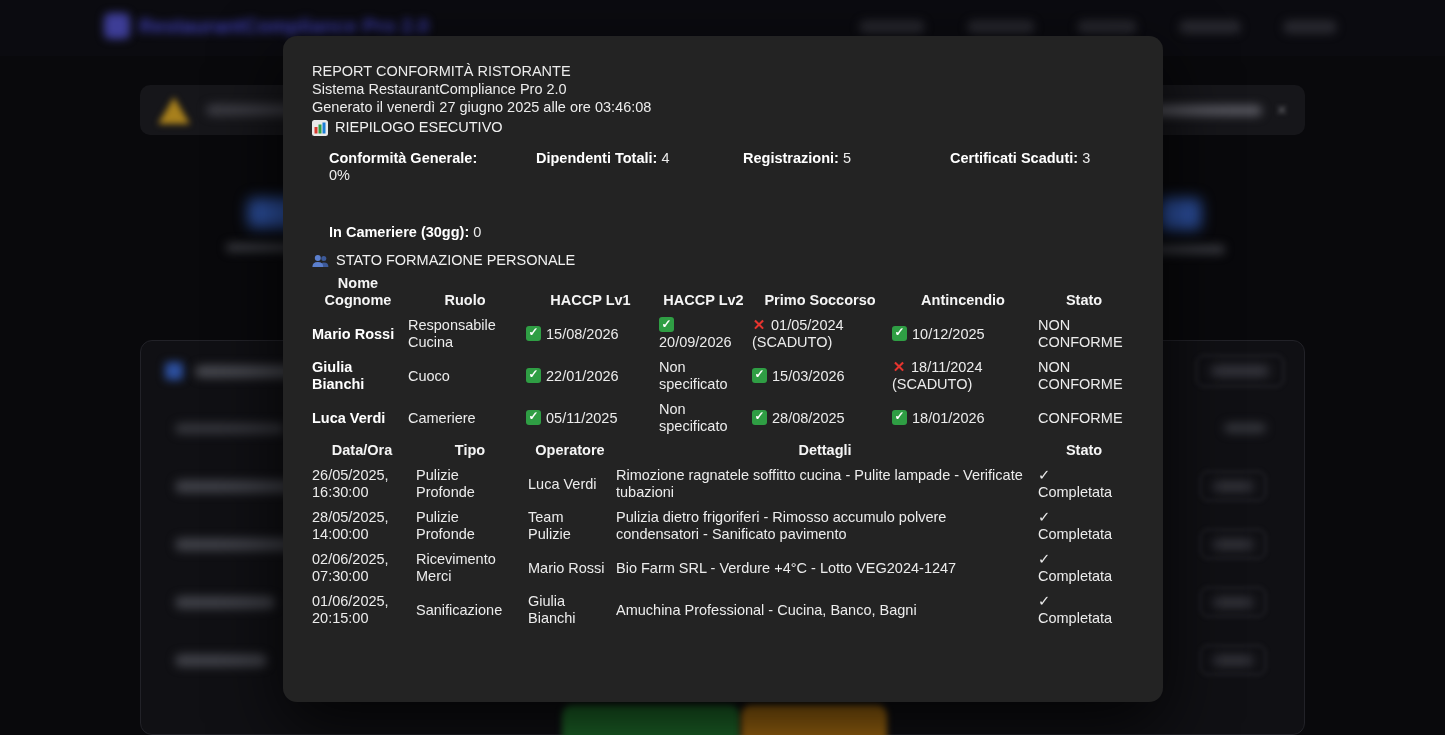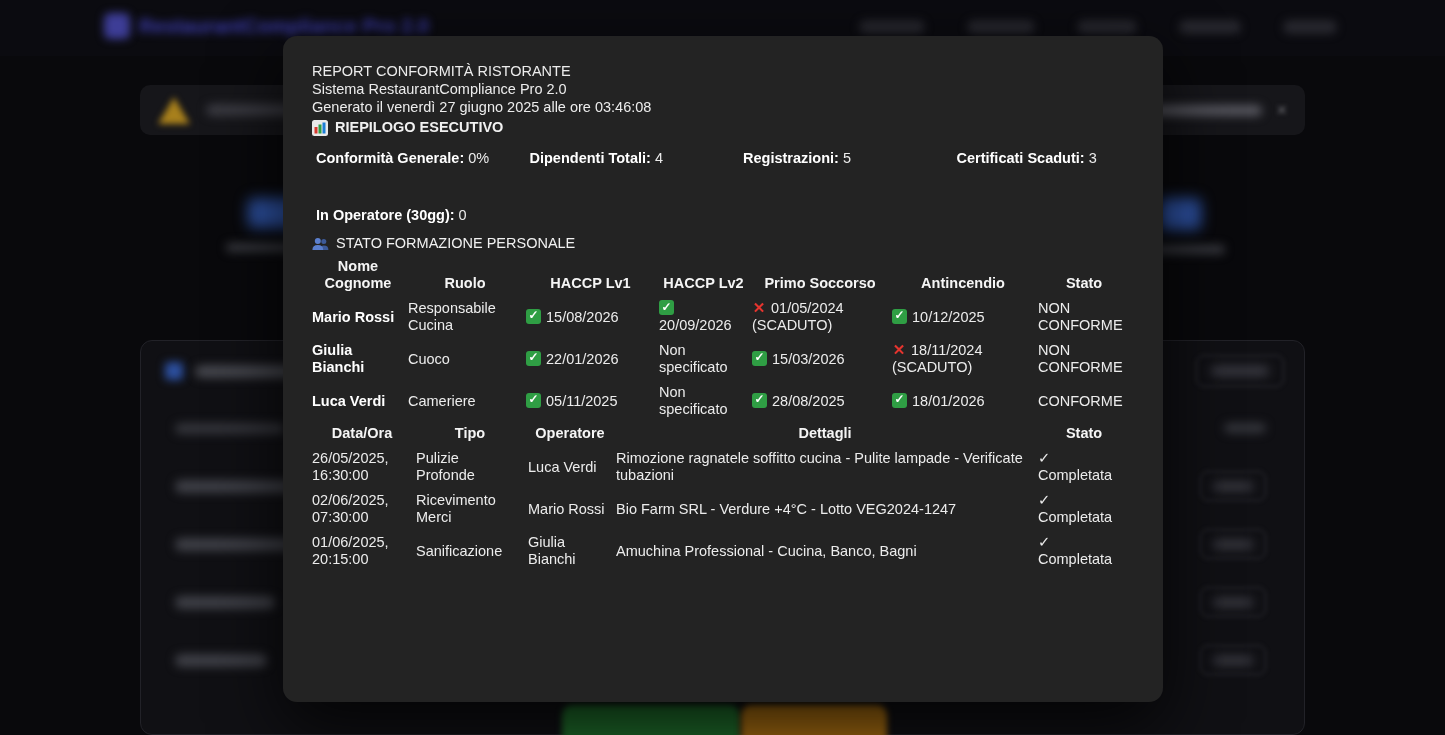--- a/index.html
+++ b/index.html
@@ -35,22 +35,22 @@
     display:flex;align-items:center;justify-content:center;filter:blur(2px);}
   .bg-btn-outline .blob{width:40px;height:9px;background:#3a3a42;}
   .bottom-btn{position:absolute;top:705px;height:42px;border-radius:10px;filter:blur(3px);}
   
   .modal{position:absolute;left:283px;top:36px;width:880px;height:666px;background:#232323;
     border-radius:14px;box-shadow:0 24px 70px rgba(0,0,0,.78);box-sizing:border-box;
     padding:27px 29px;color:#ececec;font-size:14.5px;line-height:17px;overflow:hidden;}
   .mline{margin:0 0 1px 0;}
   .sec-h{display:flex;align-items:center;gap:7px;margin:3px 0 3px;}
   .sec-h .t{color:#f1f1f1;}
-  .sec-h.bold .t{font-weight:700;}
-  .stats{display:grid;grid-template-columns:repeat(4,1fr);row-gap:15px;margin:14px 4px 11px;gap:40px;}
+  .sec-h.bold .t{font-weight:400;}
+  .stats{display:grid;grid-template-columns:repeat(4,1fr);row-gap:15px;margin:14px 17px 11px;gap:40px;}
   .stat-cell b{color:#fff;}
   table{width:100%;border-collapse:collapse;table-layout:fixed;}
   th{font-weight:700;text-align:center;padding:3px 4px 4px 0;vertical-align:bottom;color:#f5f5f5;}
   td{padding:4px 8px 4px 0;vertical-align:middle;text-align:left;word-wrap:break-word;}
   td.bold{font-weight:700;color:#fff;}
   .ci{display:inline-block;width:15px;height:15px;border-radius:3px;margin-right:5px;
     vertical-align:-2px;position:relative;}
   .ci.ok{background:#2f9e44;}
   .ci.ok::after{content:"✓";position:absolute;left:50%;top:50%;transform:translate(-50%,-52%);
     color:#fff;font-weight:700;font-size:12px;}
@@ -150,21 +150,21 @@
         </svg>
     </span>
     <span class="t">RIEPILOGO ESECUTIVO</span>
   </div>
 
   <div class="stats">
     <div class="stat-cell"><b>Conformità Generale:</b> <span>0%</span></div>
     <div class="stat-cell"><b>Dipendenti Totali:</b> <span>4</span></div>
     <div class="stat-cell"><b>Registrazioni:</b> <span>5</span></div>
     <div class="stat-cell"><b>Certificati Scaduti:</b> <span>3</span></div>
-    <div class="stat-cell"><b>In Operatore (30gg):</b> <span>0</span></div>
+    <div class="stat-cell"><b>In Cameriere (30gg):</b> <span>0</span></div>
   </div>
 
   <div class="sec-h">
     <span class="svg-icon">
       <svg width="17" height="14" viewBox="0 0 17 14">
           <circle cx="11.8" cy="4.4" r="2.5" fill="#3d5a99"></circle>
           <path d="M8.6 13 Q8.6 8.6 11.8 8.6 Q16.4 8.6 16.4 13 Z" fill="#3d5a99"></path>
           <circle cx="5.8" cy="4" r="3" fill="#5b7fce"></circle>
           <path d="M0.4 13 Q0.4 8 5.8 8 Q11.2 8 11.2 13 Z" fill="#5b7fce"></path>
         </svg>
@@ -244,20 +244,27 @@
     </thead>
     <tbody>
       <tr>
         <td>26/05/2025, 16:30:00</td>
         <td>Pulizie Profonde</td>
         <td>Luca Verdi</td>
         <td>Rimozione ragnatele soffitto cucina - Pulite lampade - Verificate tubazioni</td>
         <td>✓ Completata</td>
       </tr>
       <tr>
+        <td>28/05/2025, 14:00:00</td>
+        <td>Pulizie Profonde</td>
+        <td>Team Pulizie</td>
+        <td>Pulizia dietro frigoriferi - Rimosso accumulo polvere condensatori - Sanificato pavimento</td>
+        <td>✓ Completata</td>
+      </tr>
+      <tr>
         <td>02/06/2025, 07:30:00</td>
         <td>Ricevimento Merci</td>
         <td>Mario Rossi</td>
         <td>Bio Farm SRL - Verdure +4°C - Lotto VEG2024-1247</td>
         <td>✓ Completata</td>
       </tr>
       <tr>
         <td>01/06/2025, 20:15:00</td>
         <td>Sanificazione</td>
         <td>Giulia Bianchi</td>

